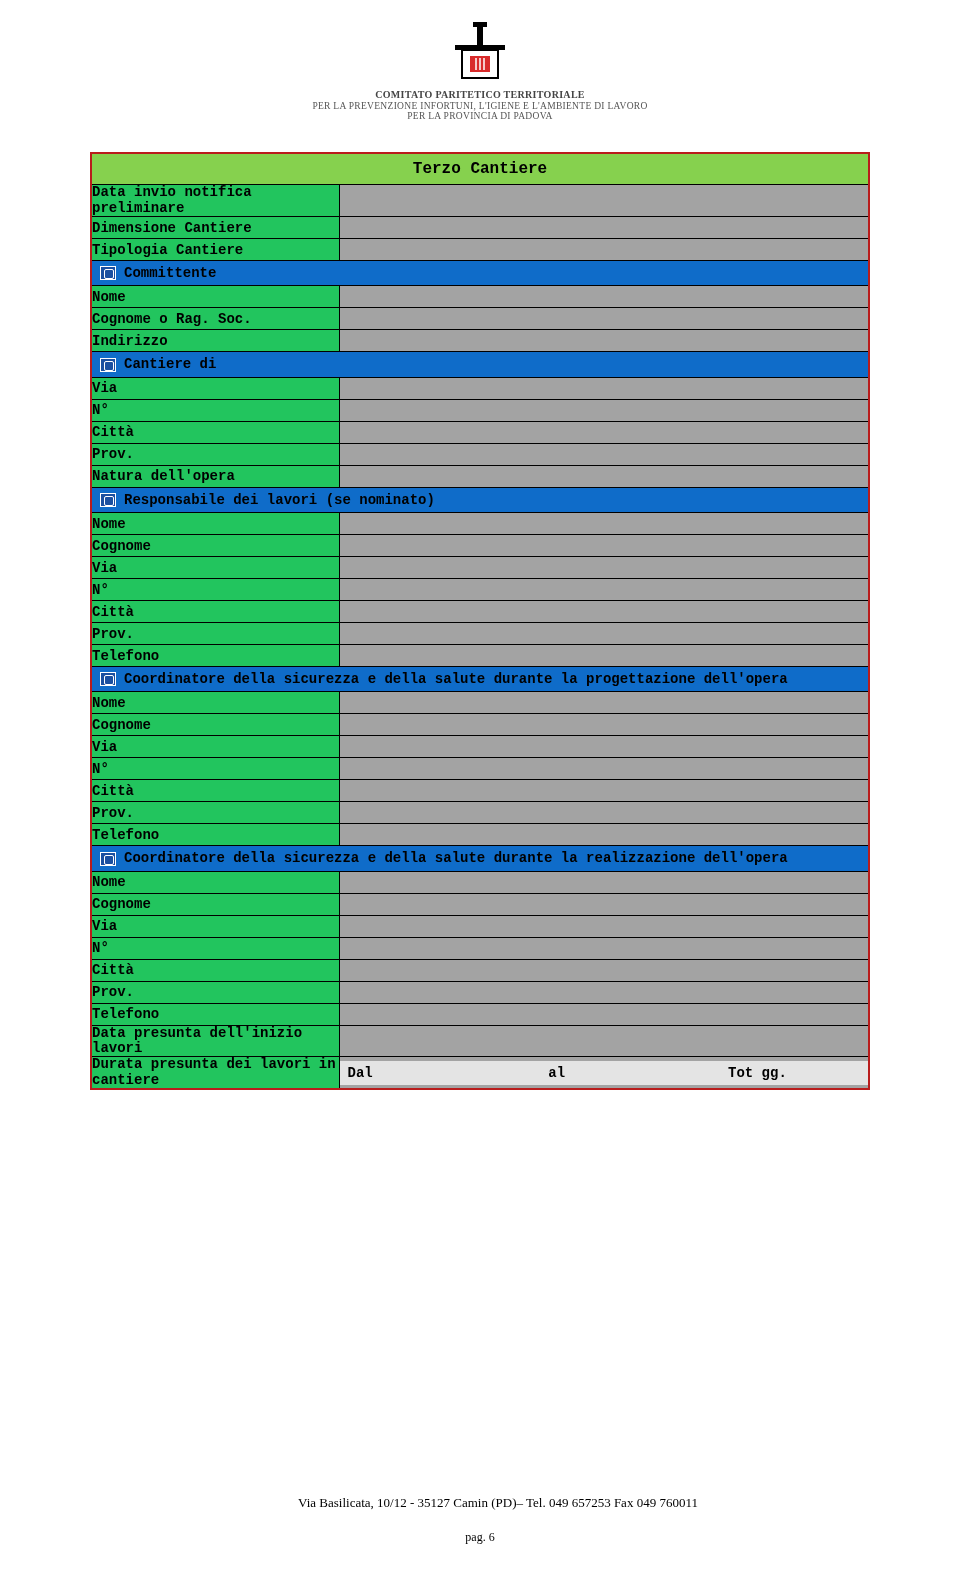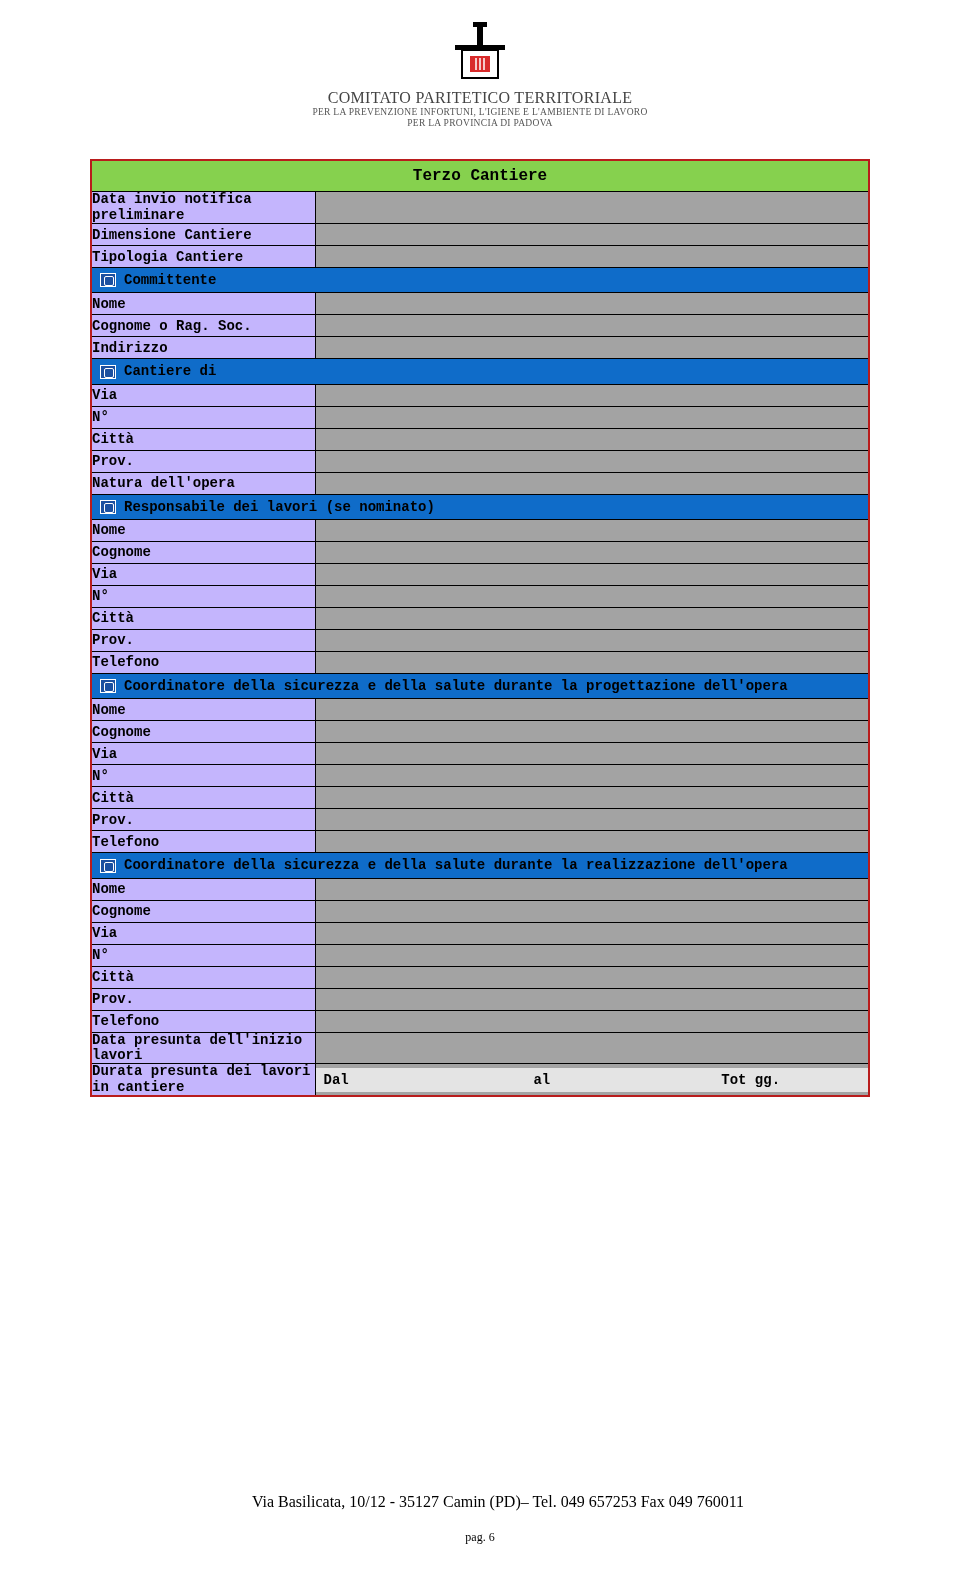--- a/index.html
+++ b/index.html
@@ -5,42 +5,42 @@
   * { box-sizing: border-box; margin: 0; padding: 0; }
   html, body { width: 960px; background: #fff; font-family: "Courier New", monospace; }
   body { padding: 0; }
   .page { width: 960px; min-height: 1573px; position: relative; padding: 20px 90px 60px 90px; }
 
   
   .header { text-align: center; margin-bottom: 30px; }
   .logo { display: inline-block; }
   .logo-svg { width: 60px; height: 62px; }
   .org { font-family: Georgia, "Times New Roman", serif; font-size: 9.5px; color: #555; line-height: 1.15; margin-top: 2px; letter-spacing: 0.3px; }
-  .org .line1 { font-weight: normal; font-size: 16px; color: #444; }
+  .org .line1 { font-weight: bold; font-size: 10px; color: #444; }
 
   
   .formtbl { width: 100%; border-collapse: collapse; border: 2px solid #b91c1c; }
   .formtbl td { border: 1px solid #000; padding: 0; font-size: 14px; font-weight: bold; font-family: "Courier New", monospace; vertical-align: middle; }
 
-  .label-cell { width: 224px; padding: 4px 8px; background: #c4b5fd; }
+  .label-cell { width: 248px; padding: 4px 8px; background: #22c55e; }
   .input-cell { background: #a3a3a3; height: 22px; }
 
   .title-row td { background: #86d14e; text-align: center; padding: 6px 4px; font-size: 16px; font-weight: bold; height: 30px; }
   .section-row td { background: #0f6cc9; color: #000000; padding: 4px 8px; font-weight: bold; font-size: 14px; }
   .section-row td .bullet { display: inline-block; width: 16px; height: 14px; border: 1px solid #fff; background: #1b50a0; margin-right: 8px; vertical-align: middle; position: relative; }
   .section-row td .bullet::after { content: ""; position: absolute; left: 3px; top: 2px; width: 8px; height: 8px; border: 1px solid #fff; border-radius: 2px; }
   .section-row td .sect-text { vertical-align: middle; }
 
   .durata-row td.input-cell { padding: 0; }
   .durata-grid { width: 100%; border-collapse: collapse; }
   .durata-grid td { border: none; padding: 4px 8px; background: #e4e4e4; font-weight: bold; }
 
   
   .footer { position: absolute; bottom: 28px; left: 0; right: 0; text-align: center; font-family: Georgia, "Times New Roman", serif; font-size: 12px; color: #000; }
-  .footer .line1 { font-size: 16px; margin-left: 36px; }
+  .footer .line1 { font-size: 13px; margin-left: 36px; }
   .footer .line2 { font-size: 12px; margin-top: 19px; }
 
   .two-line { line-height: 1.1; padding-top: 2px; padding-bottom: 2px; }
 </style>
 </head>
 <body>
 
 <div class="page">
 
   <div class="header">

